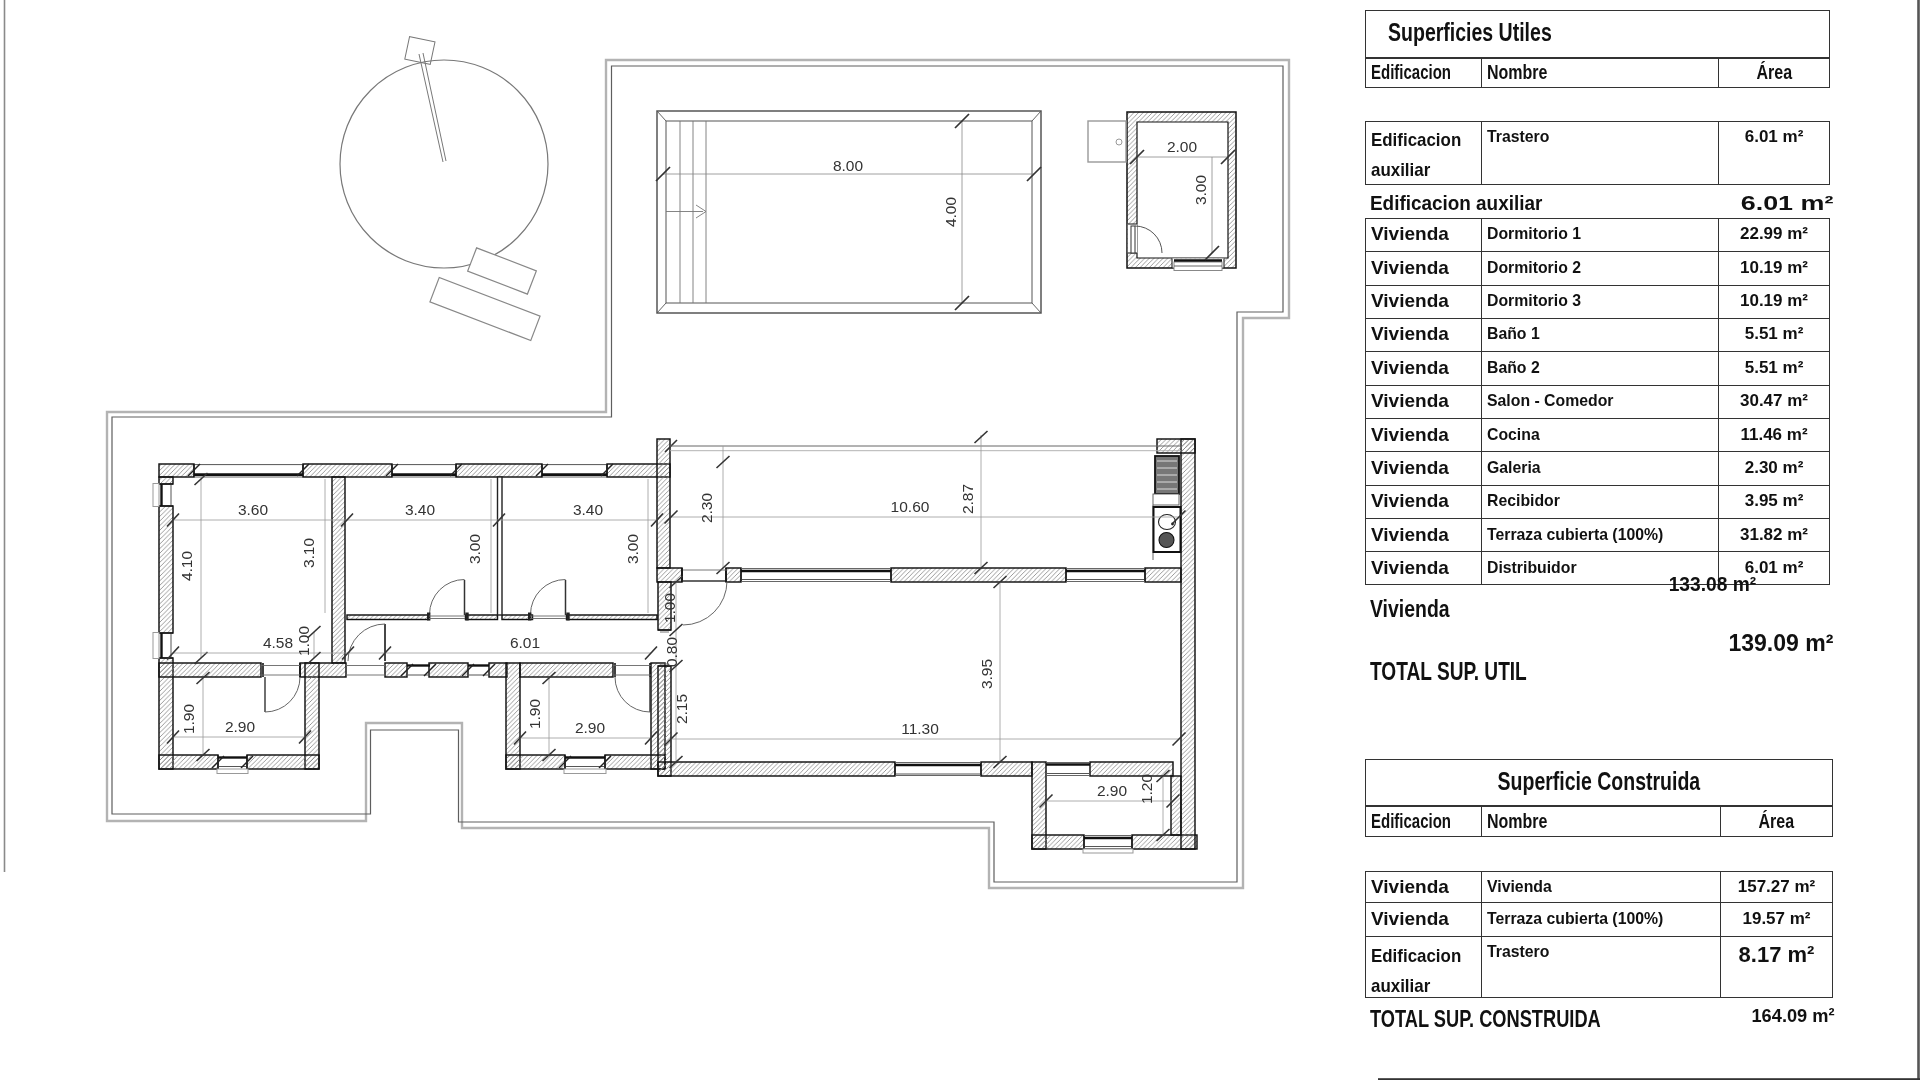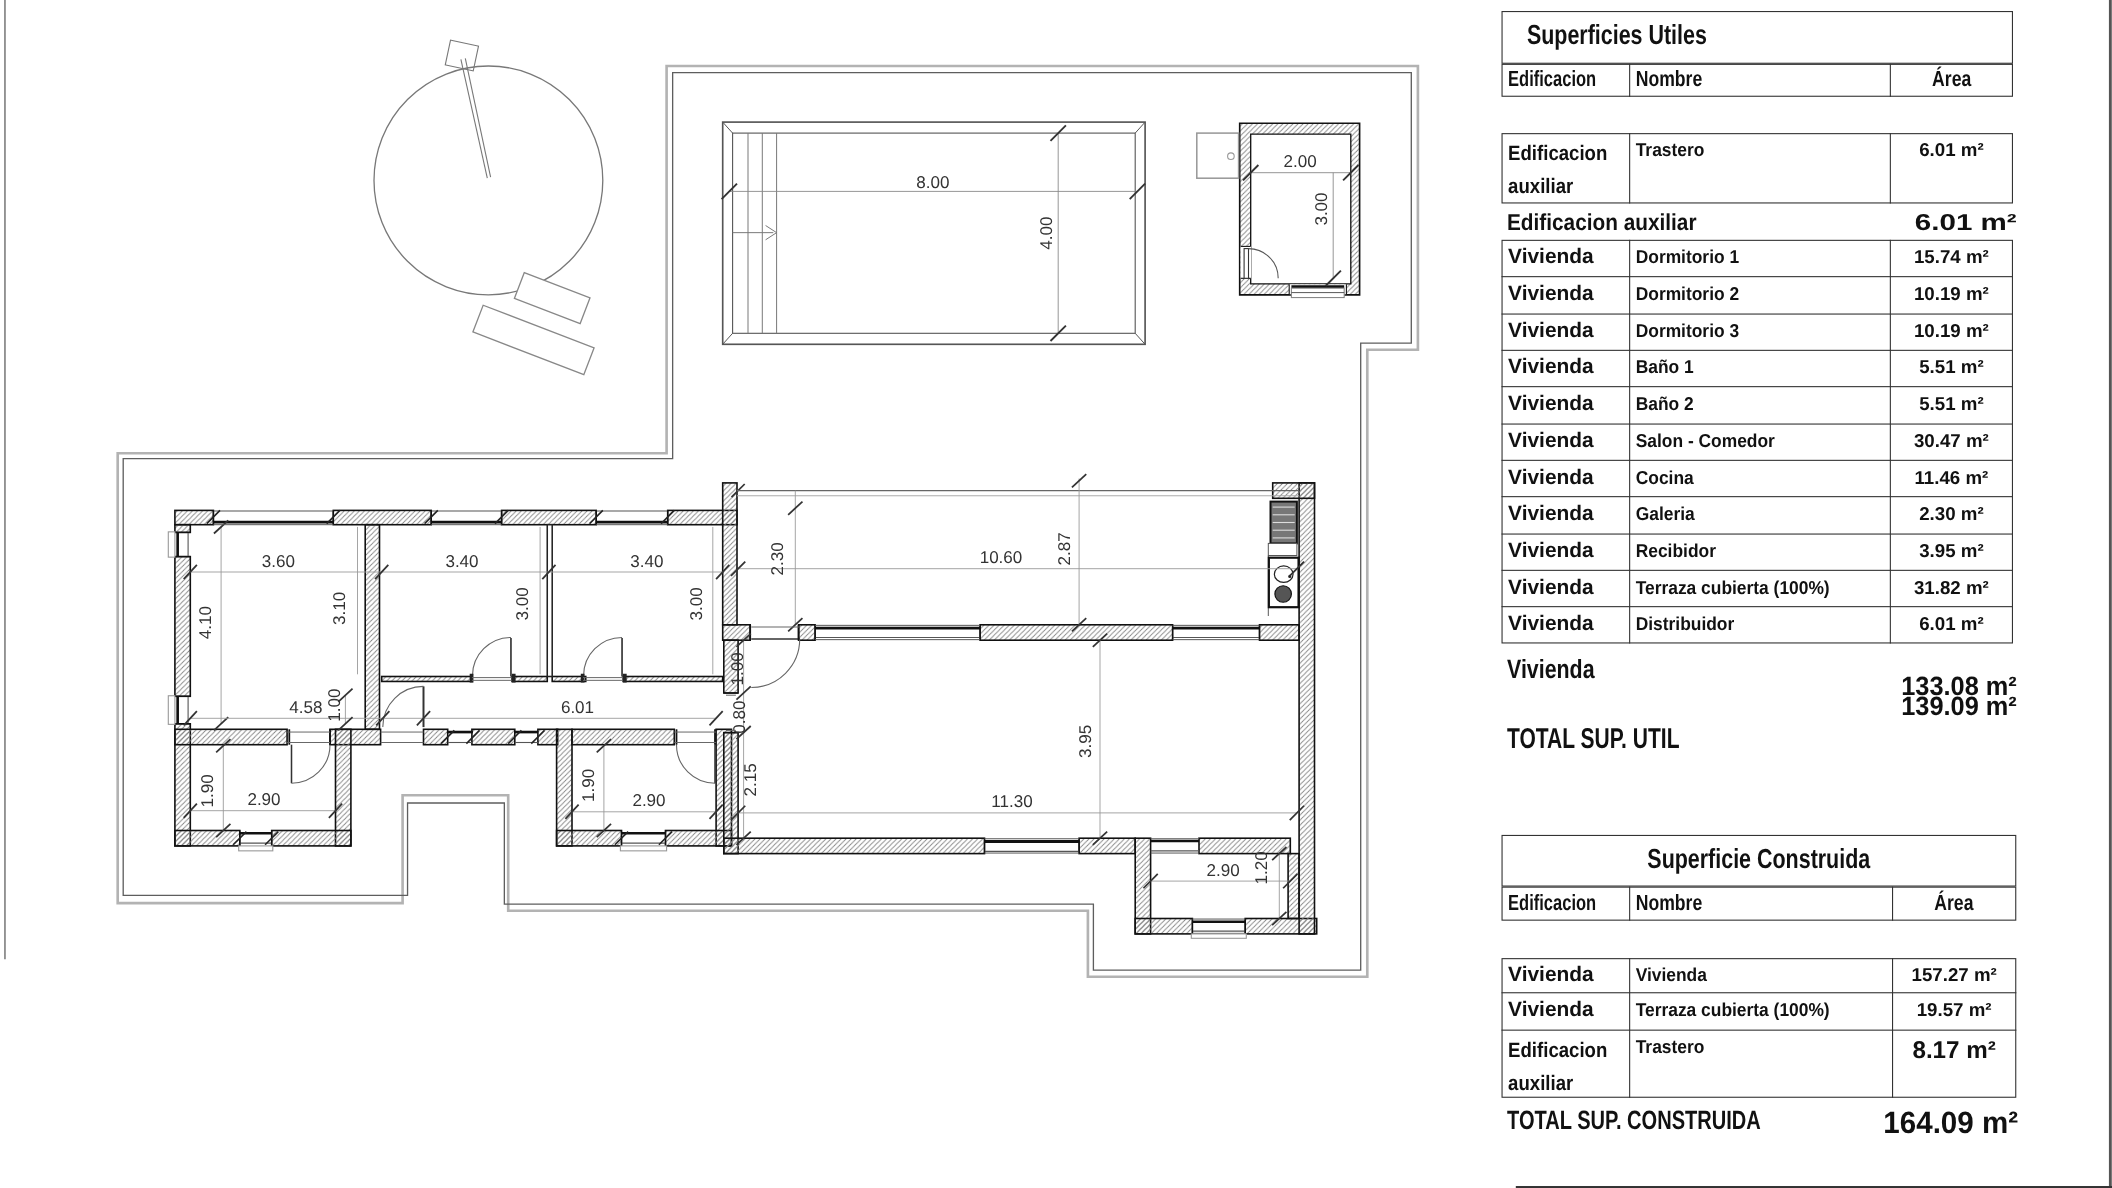--- a/index.html
+++ b/index.html
@@ -577,21 +577,21 @@
 
   <div style="position:absolute;left:5px;top:181px;font-size:21px;white-space:nowrap;"><span class="cxl" style="transform:scaleX(0.9);">Edificacion auxiliar</span></div>
   <div style="position:absolute;left:310px;top:181px;width:158px;text-align:right;font-size:21px;"><span class="cxr" style="transform:scaleX(1.28);">6.01 m²</span></div>
 
   <div class="cellrow" style="left:0;top:207.8px;width:465px;height:367px;"></div>
   <div style="position:absolute;left:115.5px;top:207.8px;width:0;height:367px;border-left:1.2px solid #333;"></div>
   <div style="position:absolute;left:353px;top:207.8px;width:0;height:367px;border-left:1.2px solid #333;"></div>
 
   <div style="position:absolute;left:6px;top:213.3px;font-size:19px;">Vivienda</div>
   <div style="position:absolute;left:122px;top:214.3px;font-size:17px;white-space:nowrap;"><span class="cxl" style="transform:scaleX(0.93);">Dormitorio 1</span></div>
-  <div style="position:absolute;left:353px;top:214.3px;width:112px;text-align:center;font-size:17px;">15.74 m²</div>
+  <div style="position:absolute;left:353px;top:214.3px;width:112px;text-align:center;font-size:17px;">22.99 m²</div>
   <div style="position:absolute;left:0;top:241.2px;width:465px;height:0;border-top:1.2px solid #333;"></div>
 
   <div style="position:absolute;left:6px;top:246.7px;font-size:19px;">Vivienda</div>
   <div style="position:absolute;left:122px;top:247.7px;font-size:17px;white-space:nowrap;"><span class="cxl" style="transform:scaleX(0.93);">Dormitorio 2</span></div>
   <div style="position:absolute;left:353px;top:247.7px;width:112px;text-align:center;font-size:17px;">10.19 m²</div>
   <div style="position:absolute;left:0;top:274.5px;width:465px;height:0;border-top:1.2px solid #333;"></div>
 
   <div style="position:absolute;left:6px;top:280.0px;font-size:19px;">Vivienda</div>
   <div style="position:absolute;left:122px;top:281.0px;font-size:17px;white-space:nowrap;"><span class="cxl" style="transform:scaleX(0.93);">Dormitorio 3</span></div>
   <div style="position:absolute;left:353px;top:281.0px;width:112px;text-align:center;font-size:17px;">10.19 m²</div>
@@ -630,21 +630,21 @@
   <div style="position:absolute;left:6px;top:513.5px;font-size:19px;">Vivienda</div>
   <div style="position:absolute;left:122px;top:514.5px;font-size:17px;white-space:nowrap;"><span class="cxl" style="transform:scaleX(0.93);">Terraza cubierta (100%)</span></div>
   <div style="position:absolute;left:353px;top:514.5px;width:112px;text-align:center;font-size:17px;">31.82 m²</div>
   <div style="position:absolute;left:0;top:541.4px;width:465px;height:0;border-top:1.2px solid #333;"></div>
 
   <div style="position:absolute;left:6px;top:546.9px;font-size:19px;">Vivienda</div>
   <div style="position:absolute;left:122px;top:547.9px;font-size:17px;white-space:nowrap;"><span class="cxl" style="transform:scaleX(0.93);">Distribuidor</span></div>
   <div style="position:absolute;left:353px;top:547.9px;width:112px;text-align:center;font-size:17px;">6.01 m²</div>
 
   <div style="position:absolute;left:5px;top:585px;font-size:24px;"><span class="cxl" style="transform:scaleX(0.81);">Vivienda</span></div>
-  <div style="position:absolute;left:300px;top:601px;width:168px;text-align:right;font-size:24px;"><span class="cxr" style="transform:scaleX(0.96);">133.08 m²</span></div>
+  <div style="position:absolute;left:300px;top:563px;width:168px;font-size:20px;"><span class="cxr" style="transform:scaleX(0.96);">133.08 m²</span></div>
 
   <div style="position:absolute;left:5px;top:646px;font-size:26px;white-space:nowrap;"><span class="cxl" style="transform:scaleX(0.735);">TOTAL SUP. UTIL</span></div>
   <div style="position:absolute;left:300px;top:619px;width:168px;text-align:right;font-size:24px;"><span class="cxr" style="transform:scaleX(0.96);">139.09 m²</span></div>
 </div>
 
 <div class="tbl" style="left:1365px;top:759px;width:468px;">
 
   <div class="cellrow" style="left:0;top:0;width:468px;height:47px;"></div>
   <div style="position:absolute;left:0;top:8px;width:468px;text-align:center;font-size:25px;"><span class="cxc" style="transform:scaleX(0.78);">Superficie Construida</span></div>
 
@@ -667,15 +667,15 @@
 
   <div style="position:absolute;left:6px;top:148.7px;font-size:19px;">Vivienda</div>
   <div style="position:absolute;left:122px;top:149.7px;font-size:17px;white-space:nowrap;"><span class="cxl" style="transform:scaleX(0.93);">Terraza cubierta (100%)</span></div>
   <div style="position:absolute;left:355px;top:149.7px;width:113px;text-align:center;font-size:17px;">19.57 m²</div>
 
   <div style="position:absolute;left:6px;top:182.1px;font-size:19px;line-height:30px;white-space:nowrap;"><span class="cxl" style="transform:scaleX(0.89);">Edificacion</span><br><span class="cxl" style="transform:scaleX(0.89);">auxiliar</span></div>
   <div style="position:absolute;left:122px;top:183.1px;font-size:17px;"><span class="cxl" style="transform:scaleX(0.93);">Trastero</span></div>
   <div style="position:absolute;left:355px;top:183.1px;width:113px;text-align:center;font-size:22px;">8.17 m²</div>
 
   <div style="position:absolute;left:5px;top:246px;font-size:24px;white-space:nowrap;"><span class="cxl" style="transform:scaleX(0.76);">TOTAL SUP. CONSTRUIDA</span></div>
-  <div style="position:absolute;left:300px;top:246px;width:170px;text-align:right;font-size:28px;"><span class="cxr" style="transform:scaleX(0.96);">164.09 m²</span></div>
+  <div style="position:absolute;left:300px;top:246px;width:170px;text-align:right;font-size:19px;"><span class="cxr" style="transform:scaleX(0.96);">164.09 m²</span></div>
 </div>
 </div>
 
 </body></html>

